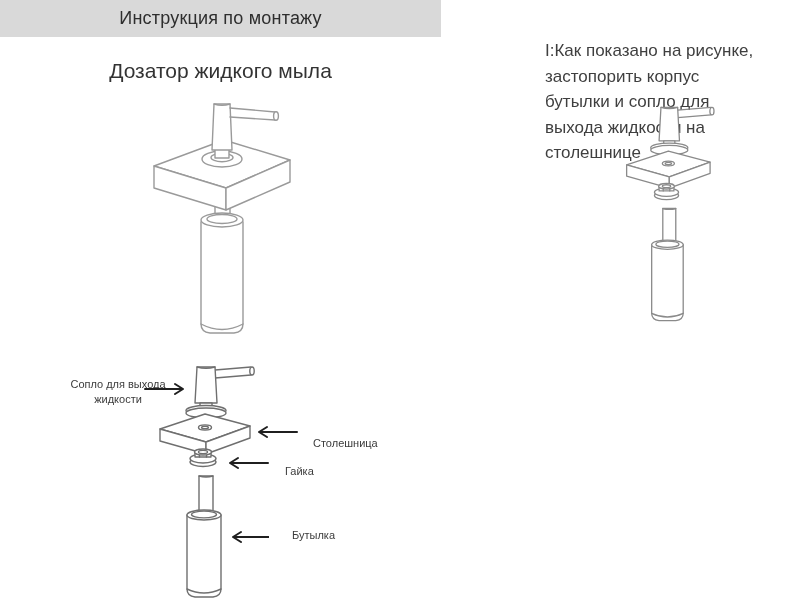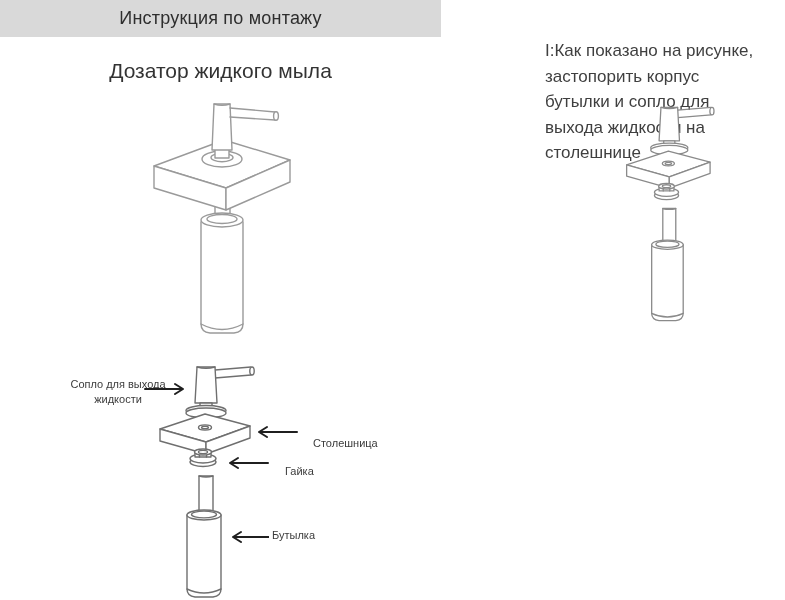--- a/index.html
+++ b/index.html
@@ -28,21 +28,21 @@
   .illu{position:absolute;}
   .illu-assembled{left:140px;top:98px;width:160px;height:240px;color:#9a9a9a;}
   .illu-exploded-left{left:155px;top:363px;width:110px;height:240px;color:#6f6f6f;}
   .illu-exploded-right{left:622px;top:97px;width:102px;height:236px;color:#8a8a8a;}
   .part-label{
     position:absolute;font-size:11px;color:#3b3b3b;line-height:1.35;
   }
   .label-nozzle{left:28px;top:377px;width:108px;text-align:center;margin-left:36px;}
   .label-countertop{left:313px;top:424px;margin-top:12px;}
   .label-nut{left:285px;top:464px;}
-  .label-bottle{left:272px;top:528px;}
+  .label-bottle{left:292px;top:528px;}
   .pointer{position:absolute;}
   .ptr-nozzle{left:144px;top:382px;}
   .ptr-countertop{left:251px;top:425px;}
   .ptr-nut{left:222px;top:456px;}
   .ptr-bottle{left:225px;top:530px;}
   svg{display:block;}
 </style>
 </head>
 <body>
 

